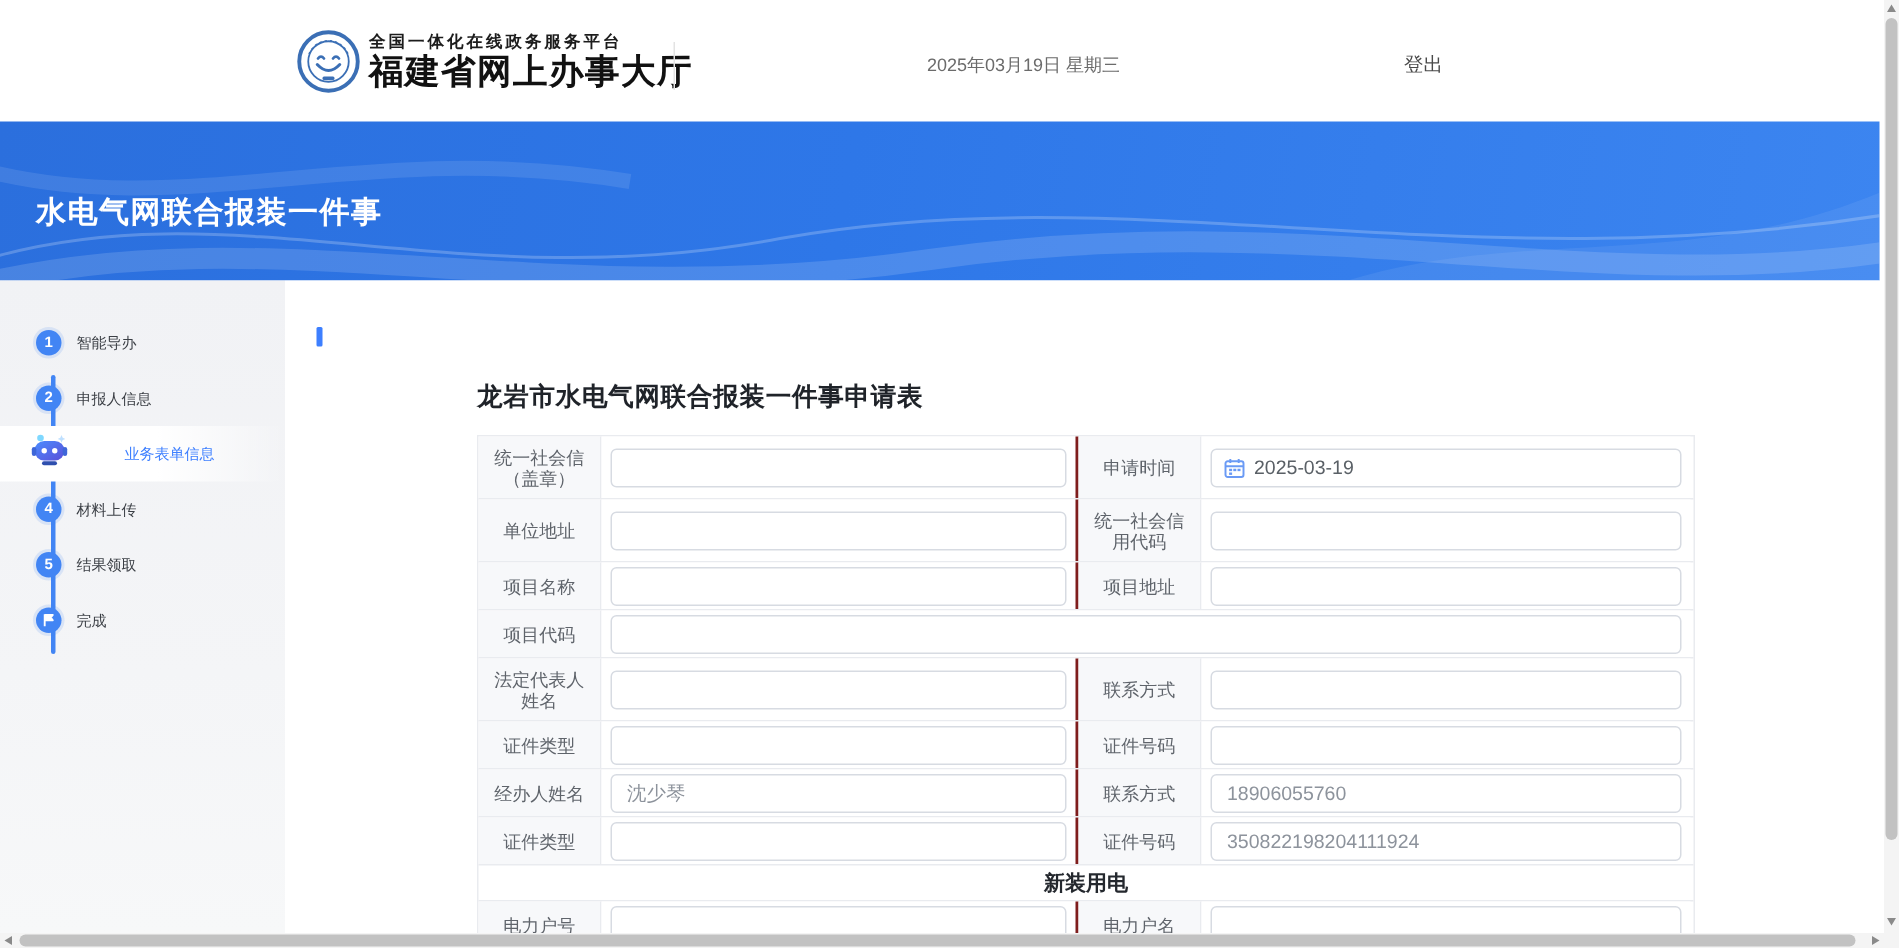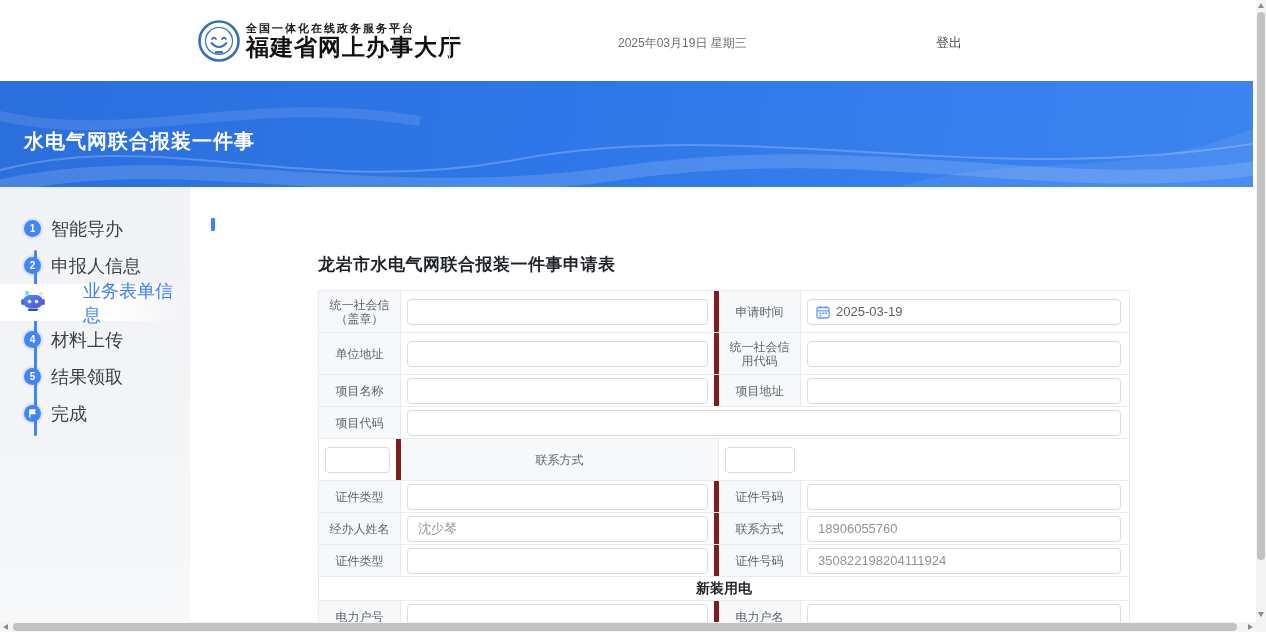--- a/index.html
+++ b/index.html
@@ -28,35 +28,35 @@
   .main{position:absolute;left:190px;top:187px;width:1063px;height:435px;background:#fff;overflow:hidden;}
 
   
   .steps{position:absolute;left:0;top:23px;width:100%;}
   .step-line{position:absolute;left:34px;top:40px;width:3px;height:186px;background:#4285f4;border-radius:2px;}
   .step{position:relative;display:flex;align-items:center;height:37px;padding-left:24px;cursor:pointer;}
   .step .marker{position:relative;z-index:2;}
   .marker.circle{width:17px;height:17px;border-radius:50%;background:#4285f4;color:#fff;font-size:10px;font-weight:bold;display:flex;align-items:center;justify-content:center;box-shadow:0 0 0 2px rgba(66,133,244,.15);}
   .step.active{background:linear-gradient(90deg,#ffffff 55%,rgba(255,255,255,0));gap:32px;}
   .step.active .step-label{color:#3d7fff;}
-  .step-label{margin-left:10px;font-size:18px;color:#3b3f45;}
+  .step-label{margin-left:10px;font-size:10px;color:#3b3f45;}
   .robot-wrap{width:26px;height:26px;margin-left:-4px;margin-right:-5px;}
 
   
   .blue-tick{position:absolute;left:21px;top:31px;width:4px;height:13px;background:#3d7fff;border-radius:1px;}
   .form-title{position:absolute;left:128px;top:66px;width:810px;font-size:17px;font-weight:bold;color:#1f2329;letter-spacing:.5px;}
   .ftable{position:absolute;left:128px;top:103px;width:810px;border:1px solid #e9ebef;border-bottom:none;background:#fff;}
   .trow{display:grid;grid-template-columns:82px 318px 82px 326px;height:31px;border-bottom:1px solid #e9ebef;}
   .trow.tall{height:41px;}
   .trow.full{grid-template-columns:82px 726px;}
   .trow.section-row{display:flex;align-items:center;justify-content:center;height:23px;}
   .cell{display:flex;align-items:center;min-width:0;}
   .label-cell{background:#f7f8fa;border-right:1px solid #e9ebef;justify-content:center;text-align:center;font-size:12px;color:#5f646b;line-height:14px;white-space:pre-line;padding:2px;}
   .input-cell{background:#fff;padding:0 6px;}
-  .input-cell.mid{border-right:5px solid #7f1d1d;}
+  .input-cell.mid{border-right:2px solid #7f1d1d;}
   .field-input{width:100%;height:26px;box-sizing:border-box;border:1px solid #d7dbe2;border-radius:4px;padding:0 10px;font-size:13px;color:#8d939c;background:#fff;outline:none;font-family:inherit;}
   .date-box{width:100%;height:26px;box-sizing:border-box;border:1px solid #d7dbe2;border-radius:4px;display:flex;align-items:center;gap:6px;padding:0 8px;font-size:13px;color:#5a6066;cursor:pointer;background:#fff;}
   .section-title{font-size:14px;font-weight:bold;color:#24282e;}
 
   
   .vscroll{position:absolute;left:1256px;top:0;width:10px;height:622px;background:#f4f4f4;}
   .vscroll .thumb{position:absolute;left:1px;top:12px;width:8px;height:548px;background:#c2c2c2;border-radius:4px;}
   .arr{position:absolute;width:0;height:0;}
   .arr.up{left:2px;top:3px;border-left:3px solid transparent;border-right:3px solid transparent;border-bottom:5px solid #8a8a8a;}
   .arr.down{left:2px;top:612px;border-left:3px solid transparent;border-right:3px solid transparent;border-top:5px solid #8a8a8a;}
@@ -199,20 +199,22 @@
             <input class="field-input" style="">
           </div>
         </div>
         <div class="trow full">
           <div class="cell label-cell">项目代码</div>
           <div class="cell input-cell">
             <input class="field-input" style="">
           </div>
         </div>
         <div class="trow tall">
+          <div class="cell label-cell">法定代表人
+姓名</div>
           <div class="cell input-cell mid">
             <input class="field-input" style="">
           </div>
           <div class="cell label-cell">联系方式</div>
           <div class="cell input-cell">
             <input class="field-input" style="">
           </div>
         </div>
         <div class="trow">
           <div class="cell label-cell">证件类型</div>

